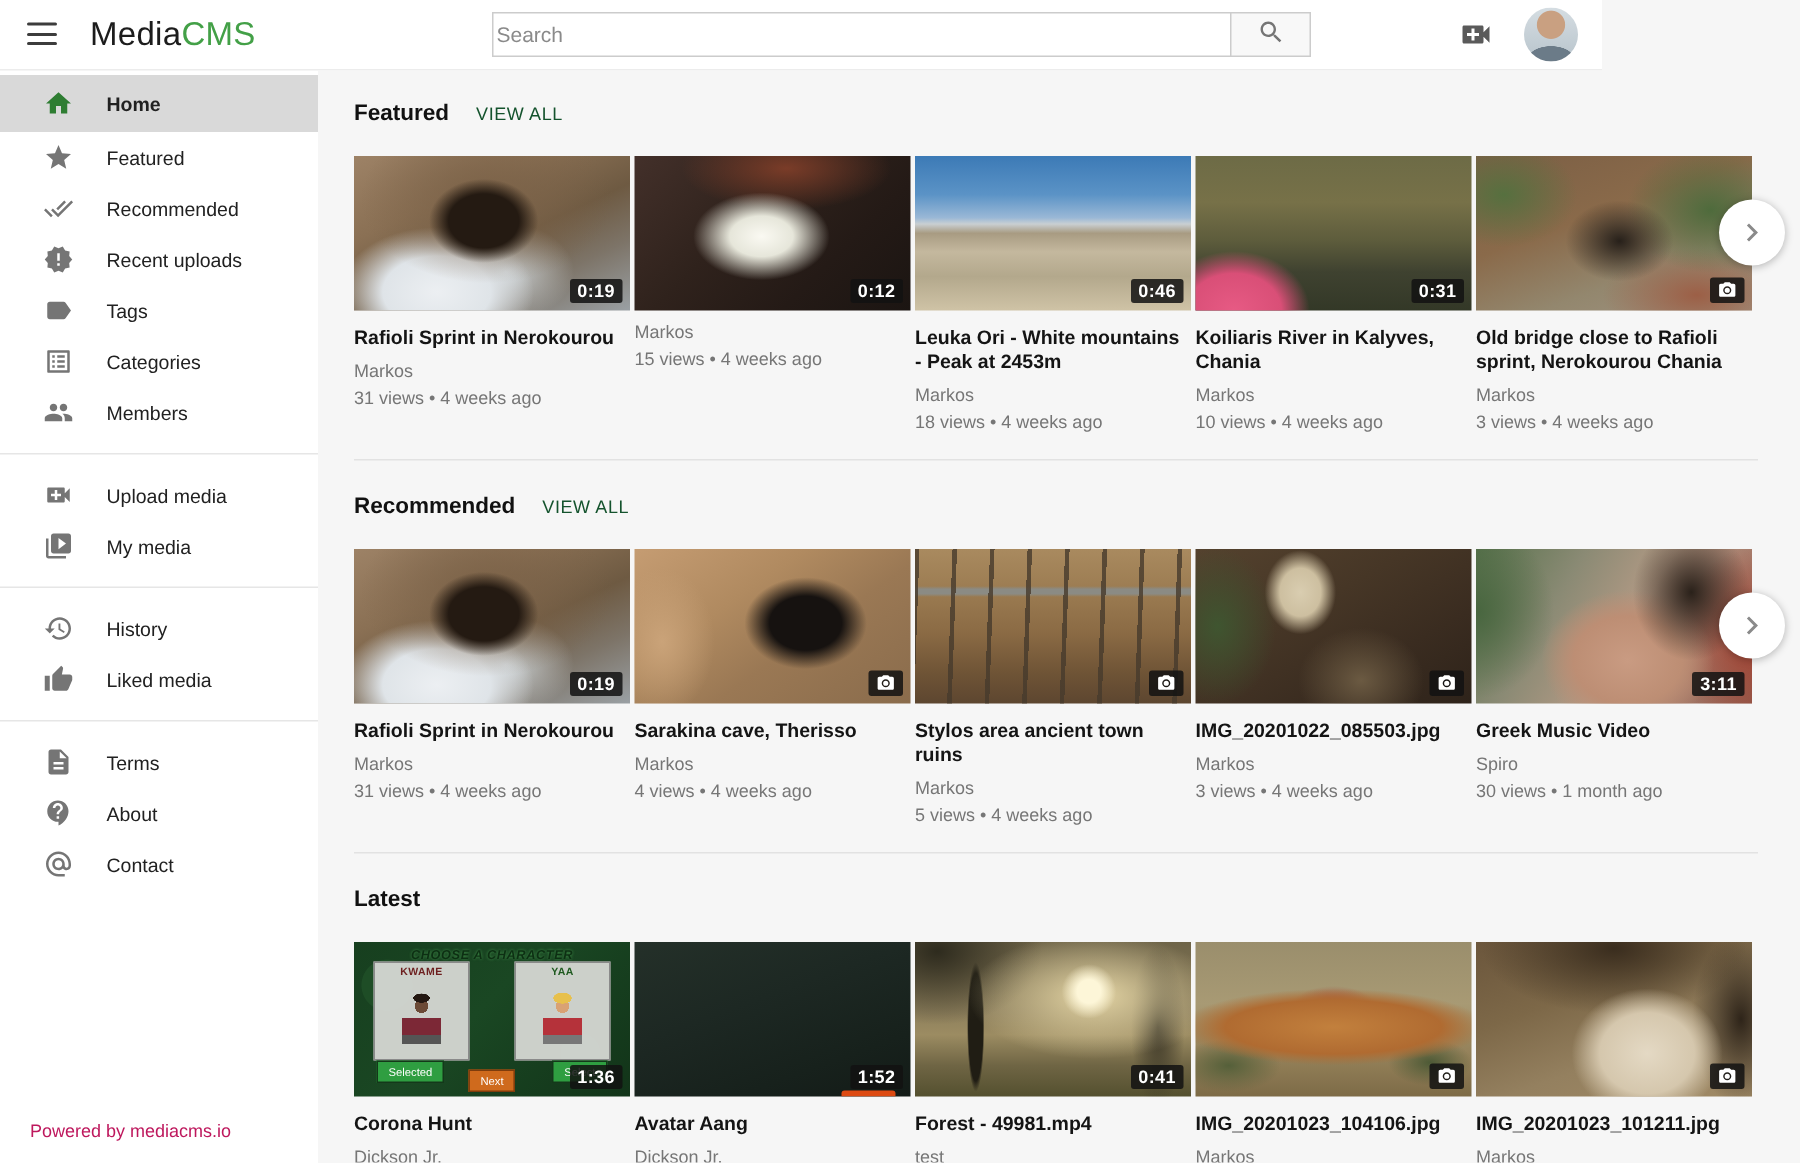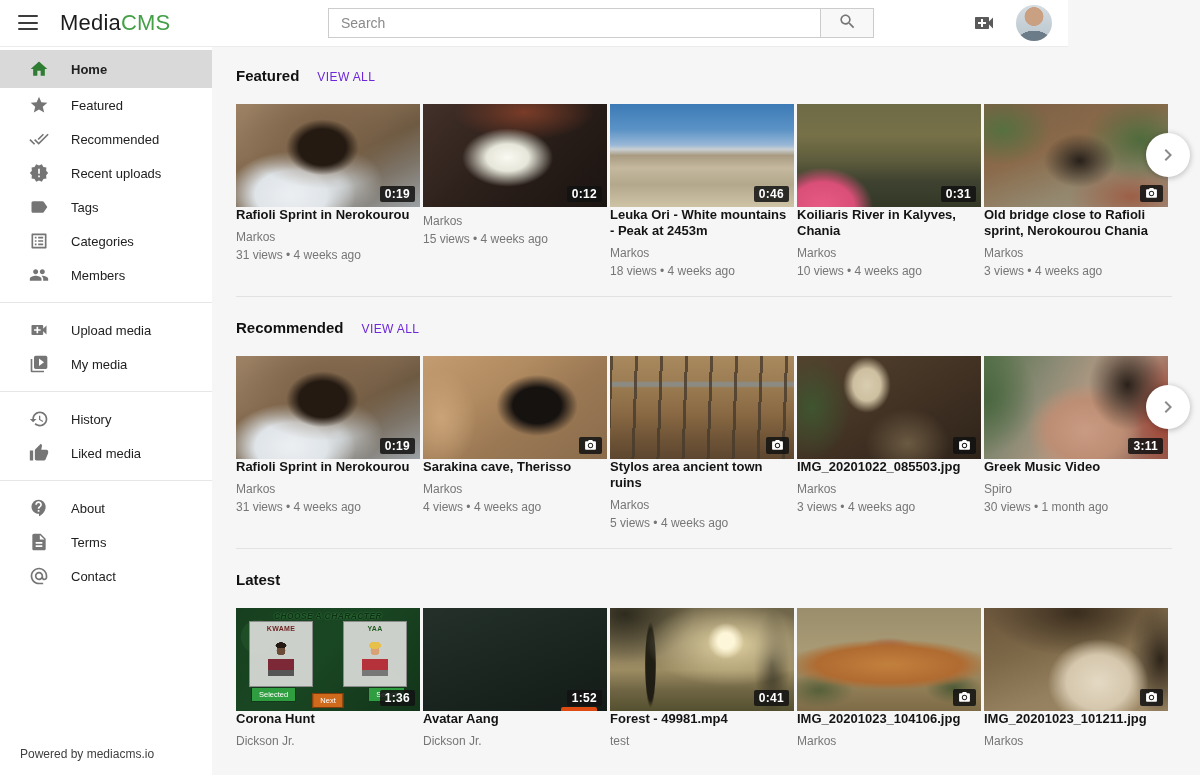--- a/index.html
+++ b/index.html
@@ -6,52 +6,52 @@
   body{width:1200px;height:775px;overflow:hidden;background:#f6f6f6;
        font-family:"Liberation Sans","DejaVu Sans",sans-serif;-webkit-font-smoothing:antialiased}
 
   
   .header{position:fixed;top:0;left:0;width:1068px;height:46px;background:#fff;border-bottom:1px solid #ececec;z-index:10}
   .hamburger{position:absolute;left:18px;top:15px;width:20px;height:15px;display:flex;flex-direction:column;justify-content:space-between;cursor:pointer}
   .hamburger span{height:2px;background:#3c3c3c;border-radius:1px}
   .logo{position:absolute;left:60px;top:10px;font-size:22px;color:#1c1c1c;letter-spacing:.2px;cursor:pointer}
   .logo .cms{color:#43a047}
   .search-wrap{position:absolute;left:328px;top:8px;display:flex;height:30px}
-  .search-input{width:492px;height:30px;border:1px solid #ccc;border-right:none;padding:0 12px;font-size:14px;box-sizing:border-box;background:#fff;outline:none;color:#333;font-family:inherit}
+  .search-input{width:492px;height:30px;border:1px solid #ccc;border-right:none;padding:0 2px;font-size:14px;box-sizing:border-box;background:#fff;outline:none;color:#333;font-family:inherit}
   .search-input::placeholder{color:#8a8a8a}
   .search-btn{width:54px;height:30px;border:1px solid #ccc;background:#f8f8f8;display:flex;align-items:center;justify-content:center;cursor:pointer;box-sizing:border-box;padding:0}
   .header-right{position:absolute;right:16px;top:0;height:46px;display:flex;align-items:center;gap:20px}
   .upload-ic{display:flex;cursor:pointer}
   .avatar{width:36px;height:36px;border-radius:50%;cursor:pointer;
     background:radial-gradient(circle at 50% 32%,#c9a081 0 30%,rgba(201,160,129,0) 32%),
                radial-gradient(ellipse 70% 40% at 50% 96%,#6b7b88 0 60%,rgba(107,123,136,0) 62%),
                linear-gradient(#d5dde2,#b8c4cc)}
 
   
   .sidebar{position:fixed;top:46px;left:0;width:212px;height:729px;background:#fff;z-index:5}
   .nav{padding-top:4px}
   .nav-item{display:flex;align-items:center;height:34px;padding-left:29px;cursor:pointer}
   .nav-item.active{background:#d9d9d9;height:38px}
   .nav-icon{width:20px;height:20px;margin-right:22px;flex:none}
   .nav-label{font-size:13px;color:#212121}
   .nav-item.active .nav-label{font-weight:bold}
   .nav-divider{border-top:1px solid #e6e6e6;margin:10px 0}
-  .sidebar-footer{position:absolute;bottom:14px;left:20px;font-size:12px;color:#404040}
+  .sidebar-footer{position:absolute;bottom:14px;left:20px;font-size:12px;color:#be185d}
 
   
   .main{margin:46px 0 0 212px;width:988px;padding:21px 0 8px 24px;box-sizing:border-box}
   .sec-head{display:flex;align-items:baseline;margin:0 0 20px 0}
   .sec-title{font-size:15px;font-weight:bold;color:#111;margin:0}
-  .view-all{font-size:12px;color:#6d28d9;margin-left:18px;letter-spacing:.4px;cursor:pointer}
+  .view-all{font-size:12px;color:#14532d;margin-left:18px;letter-spacing:.4px;cursor:pointer}
   .row{position:relative;display:flex;gap:3px;width:936px}
   .card{width:184px;flex:none;cursor:pointer}
   .thumb{position:relative;width:184px;height:103px;overflow:hidden;background:#ddd}
   .badge{position:absolute;right:5px;bottom:5px;background:rgba(18,18,18,.85);color:#fff;font-size:12px;font-weight:bold;padding:1px 5px;border-radius:2px;z-index:3;letter-spacing:.3px}
   .badge-cam{position:absolute;right:5px;bottom:5px;background:rgba(18,18,18,.85);border-radius:2px;padding:2px 5px;z-index:3;display:flex;align-items:center}
-  .card-title{font-size:13px;font-weight:bold;color:#141414;line-height:16px;margin-top:0}
+  .card-title{font-size:13px;font-weight:bold;color:#141414;line-height:16px;margin-top:10px}
   .card-author{font-size:12px;color:#767676;margin-top:7px}
   .card-meta{font-size:12px;color:#767676;margin-top:4px}
   .sec-divider{border-top:1px solid #e2e2e2;width:936px;margin:18px 0 22px 0}
   .next-btn{position:absolute;left:910px;top:29px;width:44px;height:44px;border-radius:50%;background:#fff;
             box-shadow:0 1px 6px rgba(0,0,0,.28);display:flex;align-items:center;justify-content:center;cursor:pointer;z-index:4}
 
   
   .th-rafioli{background:
     radial-gradient(ellipse 52px 40px at 47% 42%,#241a12 0 45%,rgba(36,26,18,0) 70%),
     radial-gradient(ellipse 120px 80px at 48% 28%,#7b6248 0,rgba(123,98,72,0) 70%),
@@ -232,29 +232,29 @@
       </div>
       <div class="nav-item">
         <svg viewBox="0 0 24 24" width="20" height="20" class="nav-icon">
           <path d="M1 21h4V9H1v12zm22-11c0-1.1-.9-2-2-2h-6.31l.95-4.57.03-.32c0-.41-.17-.79-.44-1.06L14.17 1 7.59 7.59C7.22 7.95 7 8.45 7 9v10c0 1.1.9 2 2 2h9c.83 0 1.54-.5 1.84-1.22l3.02-7.05c.09-.23.14-.47.14-.73v-2z" fill="#757575"></path>
         </svg>
         <span class="nav-label">Liked media</span>
       </div>
       <div class="nav-divider"></div>
       <div class="nav-item">
         <svg viewBox="0 0 24 24" width="20" height="20" class="nav-icon">
+          <path d="M14 2H6c-1.1 0-1.99.9-1.99 2L4 20c0 1.1.89 2 1.99 2H18c1.1 0 2-.9 2-2V8l-6-6zm2 16H8v-2h8v2zm0-4H8v-2h8v2zm-3-5V3.5L18.5 9H13z" fill="#757575"></path>
+        </svg>
+        <span class="nav-label">Terms</span>
+      </div>
+      <div class="nav-item">
+        <svg viewBox="0 0 24 24" width="20" height="20" class="nav-icon">
           <path d="M11.5 2C6.81 2 3 5.81 3 10.5S6.81 19 11.5 19h.5v3c4.86-2.34 8-7 8-11.5C20 5.81 16.19 2 11.5 2zm1 14.5h-2v-2h2v2zm0-3.5h-2c0-3.25 3-3 3-5 0-1.1-.9-2-2-2s-2 .9-2 2h-2c0-2.21 1.79-4 4-4s4 1.79 4 4c0 2.5-3 2.75-3 5z" fill="#757575"></path>
         </svg>
         <span class="nav-label">About</span>
-      </div>
-      <div class="nav-item">
-        <svg viewBox="0 0 24 24" width="20" height="20" class="nav-icon">
-          <path d="M14 2H6c-1.1 0-1.99.9-1.99 2L4 20c0 1.1.89 2 1.99 2H18c1.1 0 2-.9 2-2V8l-6-6zm2 16H8v-2h8v2zm0-4H8v-2h8v2zm-3-5V3.5L18.5 9H13z" fill="#757575"></path>
-        </svg>
-        <span class="nav-label">Terms</span>
       </div>
       <div class="nav-item">
         <svg viewBox="0 0 24 24" width="20" height="20" class="nav-icon">
           <path d="M12 2C6.48 2 2 6.48 2 12s4.48 10 10 10h5v-2h-5c-4.34 0-8-3.66-8-8s3.66-8 8-8 8 3.66 8 8v1.43c0 .79-.71 1.57-1.5 1.57s-1.5-.78-1.5-1.57V12c0-2.76-2.24-5-5-5s-5 2.24-5 5 2.24 5 5 5c1.38 0 2.64-.56 3.54-1.47.65.89 1.77 1.47 2.96 1.47 1.97 0 3.5-1.6 3.5-3.57V12c0-5.52-4.48-10-10-10zm0 13c-1.66 0-3-1.34-3-3s1.34-3 3-3 3 1.34 3 3-1.34 3-3 3z" fill="#757575"></path>
         </svg>
         <span class="nav-label">Contact</span>
       </div>
     </div>
   <div class="sidebar-footer">Powered by mediacms.io</div>
 </div>

